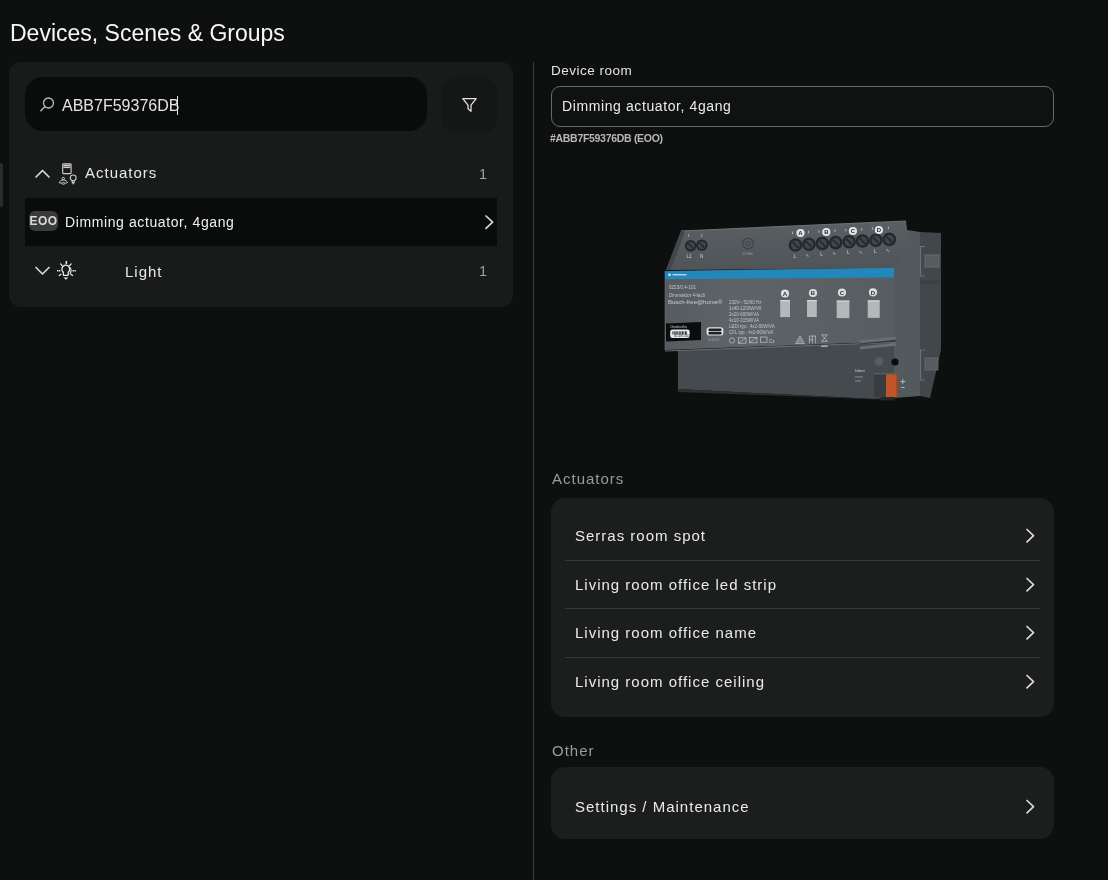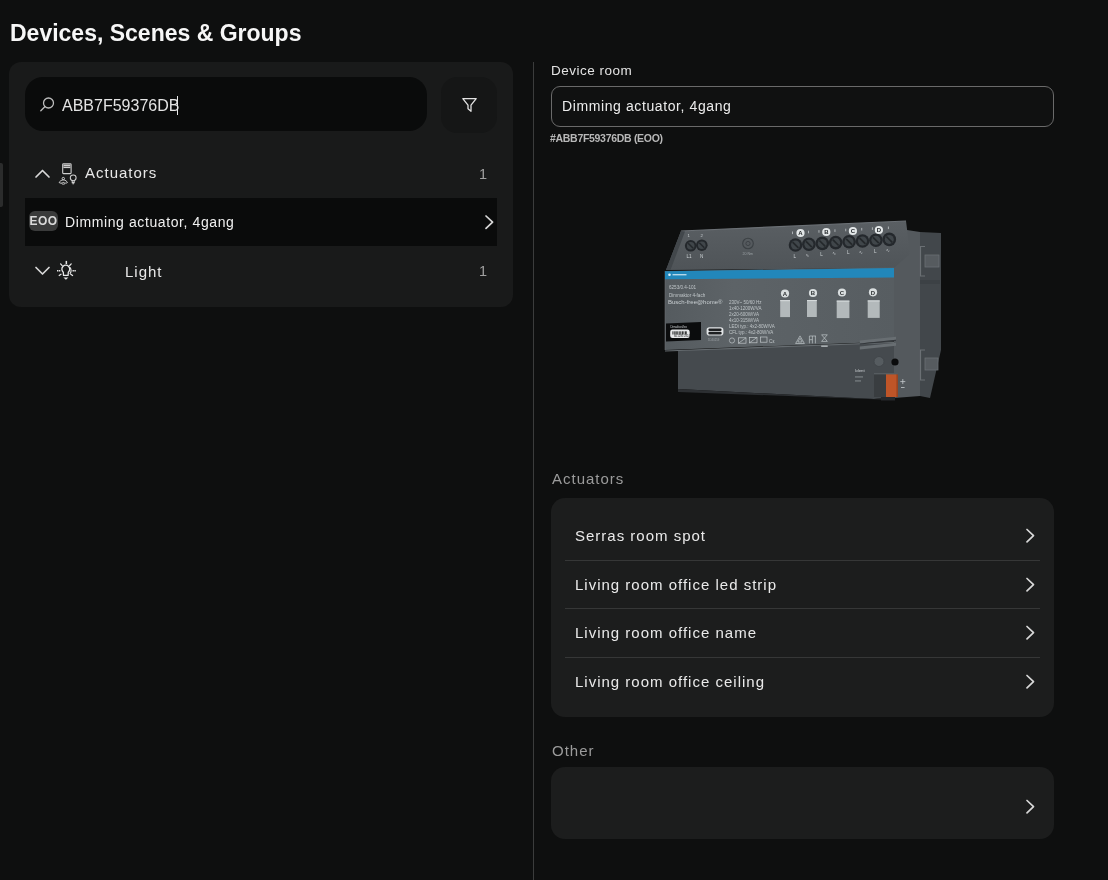--- a/index.html
+++ b/index.html
@@ -1,19 +1,19 @@
 <!DOCTYPE html>
 <html><head>
 <meta charset="utf-8">
 <style>
   * { margin:0; padding:0; box-sizing:border-box; }
   html,body { width:1108px; height:880px; background:#0e0f0f; overflow:hidden;
     font-family:"Liberation Sans", sans-serif; }
   .abs { position:absolute; }
-  #title { left:10px; top:20px; font-size:23px; font-weight:700; color:#f7f7f7; }
+  #title { left:10px; top:20px; font-size:23px; font-weight:400; color:#f7f7f7; }
   #divider { left:533px; top:62px; width:1px; height:818px; background:#3b3c3c; }
   #thumb { left:0; top:163px; width:3px; height:44px; background:#2b2c2c; border-radius:0 2px 2px 0; }
   #leftcard { left:9px; top:62px; width:504px; height:245px; background:#191a1a; border-radius:12px; }
   #search { left:25px; top:77px; width:402px; height:54px; background:#0a0b0b; border-radius:18px; }
   #searchtext { left:62px; top:79px; height:54px; line-height:54px; font-size:16px; color:#e4e4e4;text-align:center; }
   #cursor { left:176.5px; top:96px; width:1.5px; height:19px; background:#e8e8e8; }
   #filterbtn { left:441px; top:77px; width:56px; height:56px; background:#151616; border-radius:16px; }
   .secrow-text { font-size:15px; letter-spacing:1px; color:#e8e8e8; }
   #acttext { left:85px; top:164px; }
   #actcount { left:470px; top:166px; width:17px; text-align:right; font-size:14.5px; color:#a0a0a0; }
@@ -373,18 +373,19 @@
       <svg width="10" height="16" viewBox="0 0 10 16">
           <polyline class="chev" points="2,1.5 8.5,7.7 2,13.9"></polyline>
         </svg>
       </div>
   </div>
 </div>
 <div class="abs seclabel" id="otherlabel">Other</div>
 <div class="abs" id="card2">
   <div class="pad">
     <div class="listrow">
+        <span class="rt">Settings / Maintenance</span>
       <svg width="10" height="16" viewBox="0 0 10 16">
           <polyline class="chev" points="2,1.5 8.5,7.7 2,13.9"></polyline>
         </svg>
       </div>
   </div>
 </div>
 
 </body></html>

